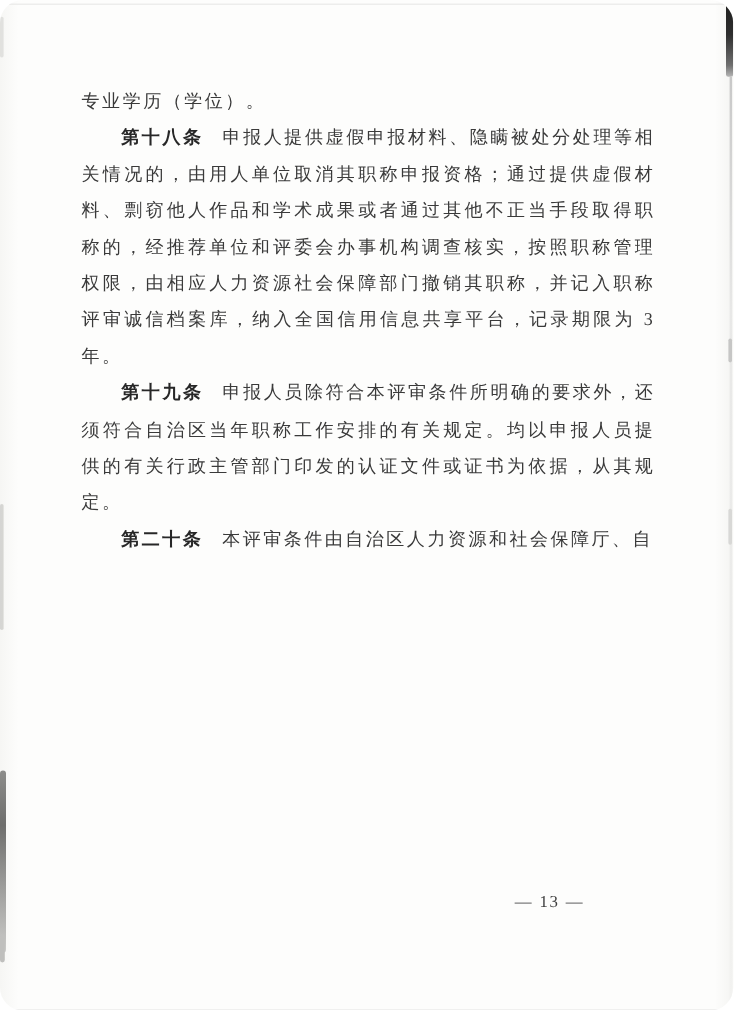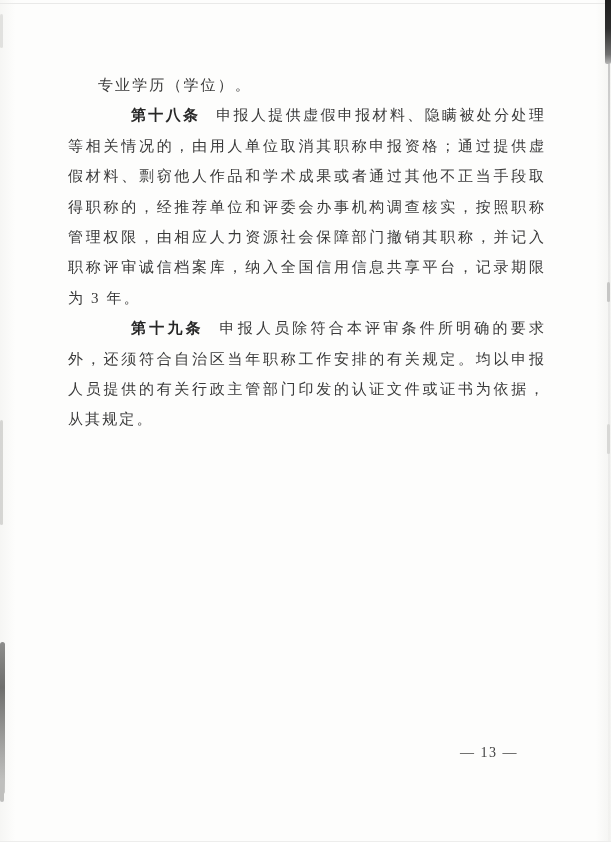--- a/index.html
+++ b/index.html
@@ -4,20 +4,21 @@
 <style>
   html, body { margin: 0; padding: 0; background: #ffffff; }
   .page {
     position: relative;
     width: 611px;
     height: 842px;
     margin: 0;
     overflow: hidden;
     background: linear-gradient(90deg, #f6f6f4 0%, #fdfdfc 2.5%, #fdfdfc 97.5%, #f4f4f2 100%);
     font-family: "Liberation Serif", "DejaVu Serif", serif;
+    border-radius: 19px;
   }
 
   
   .edge-top-line    { position: absolute; top: 3px; left: 0; width: 612px; height: 1px; background: #e9e9e8; }
   .edge-bottom-line { position: absolute; bottom: 0; left: 0; width: 612px; height: 1px; background: #ededec; }
   .edge-right-dark  { position: absolute; top: 0; right: 0; width: 6px; height: 64px;
                       background: linear-gradient(to bottom, #1e1e1e 0%, #2e2e2e 45%, #6f6f6f 85%, #b5b5b5 100%);
                       border-radius: 0 0 2px 2px; }
   .edge-right-line  { position: absolute; top: 64px; right: 1px; width: 2px; height: 778px;
                       background: linear-gradient(to bottom, #c8c8c8 0%, #e8e8e7 25%, #f2f2f0 100%); }
@@ -44,30 +45,29 @@
     letter-spacing: 2.1px;
     color: #3a3a3a;
     text-align: justify;
     text-justify: inter-character;
   }
   .para.indent { text-indent: 2.2em; }
   .lead {
     font-family: "Liberation Sans", "DejaVu Sans", sans-serif;
     font-weight: 700;
     color: #272727;
-    margin-left: 30px;
   }
   .lead:not(:empty) { margin-right: 1.05em; }
 
   .page-number {
     position: absolute;
     left: 429px;
     top: 745px;
     width: 120px;
-    text-align: center;
+    text-align: left;
     font-size: 14px;
     letter-spacing: 1.5px;
     color: #3e3e3e;
     white-space: nowrap;
   }
 </style>
 </head>
 <body>
 
 <div class="page">
@@ -87,18 +87,19 @@
 
     <p class="para"><span class="lead"></span><span>专业学历（学位）。</span></p>
 
 
 
 
     <p class="para indent"><span class="lead">第十八条</span><span>申报人提供虚假申报材料、隐瞒被处分处理等相关情况的，由用人单位取消其职称申报资格；通过提供虚假材料、剽窃他人作品和学术成果或者通过其他不正当手段取得职称的，经推荐单位和评委会办事机构调查核实，按照职称管理权限，由相应人力资源社会保障部门撤销其职称，并记入职称评审诚信档案库，纳入全国信用信息共享平台，记录期限为 3 年。</span></p>
 
     <p class="para indent"><span class="lead">第十九条</span><span>申报人员除符合本评审条件所明确的要求外，还须符合自治区当年职称工作安排的有关规定。均以申报人员提供的有关行政主管部门印发的认证文件或证书为依据，从其规定。</span></p>
 
+    <p class="para indent"><span class="lead">第二十条</span><span>本评审条件由自治区人力资源和社会保障厅、自</span></p>
 
   </div>
 
   <div class="page-number">— 13 —</div>
 
 </div>
 
 </body></html>

